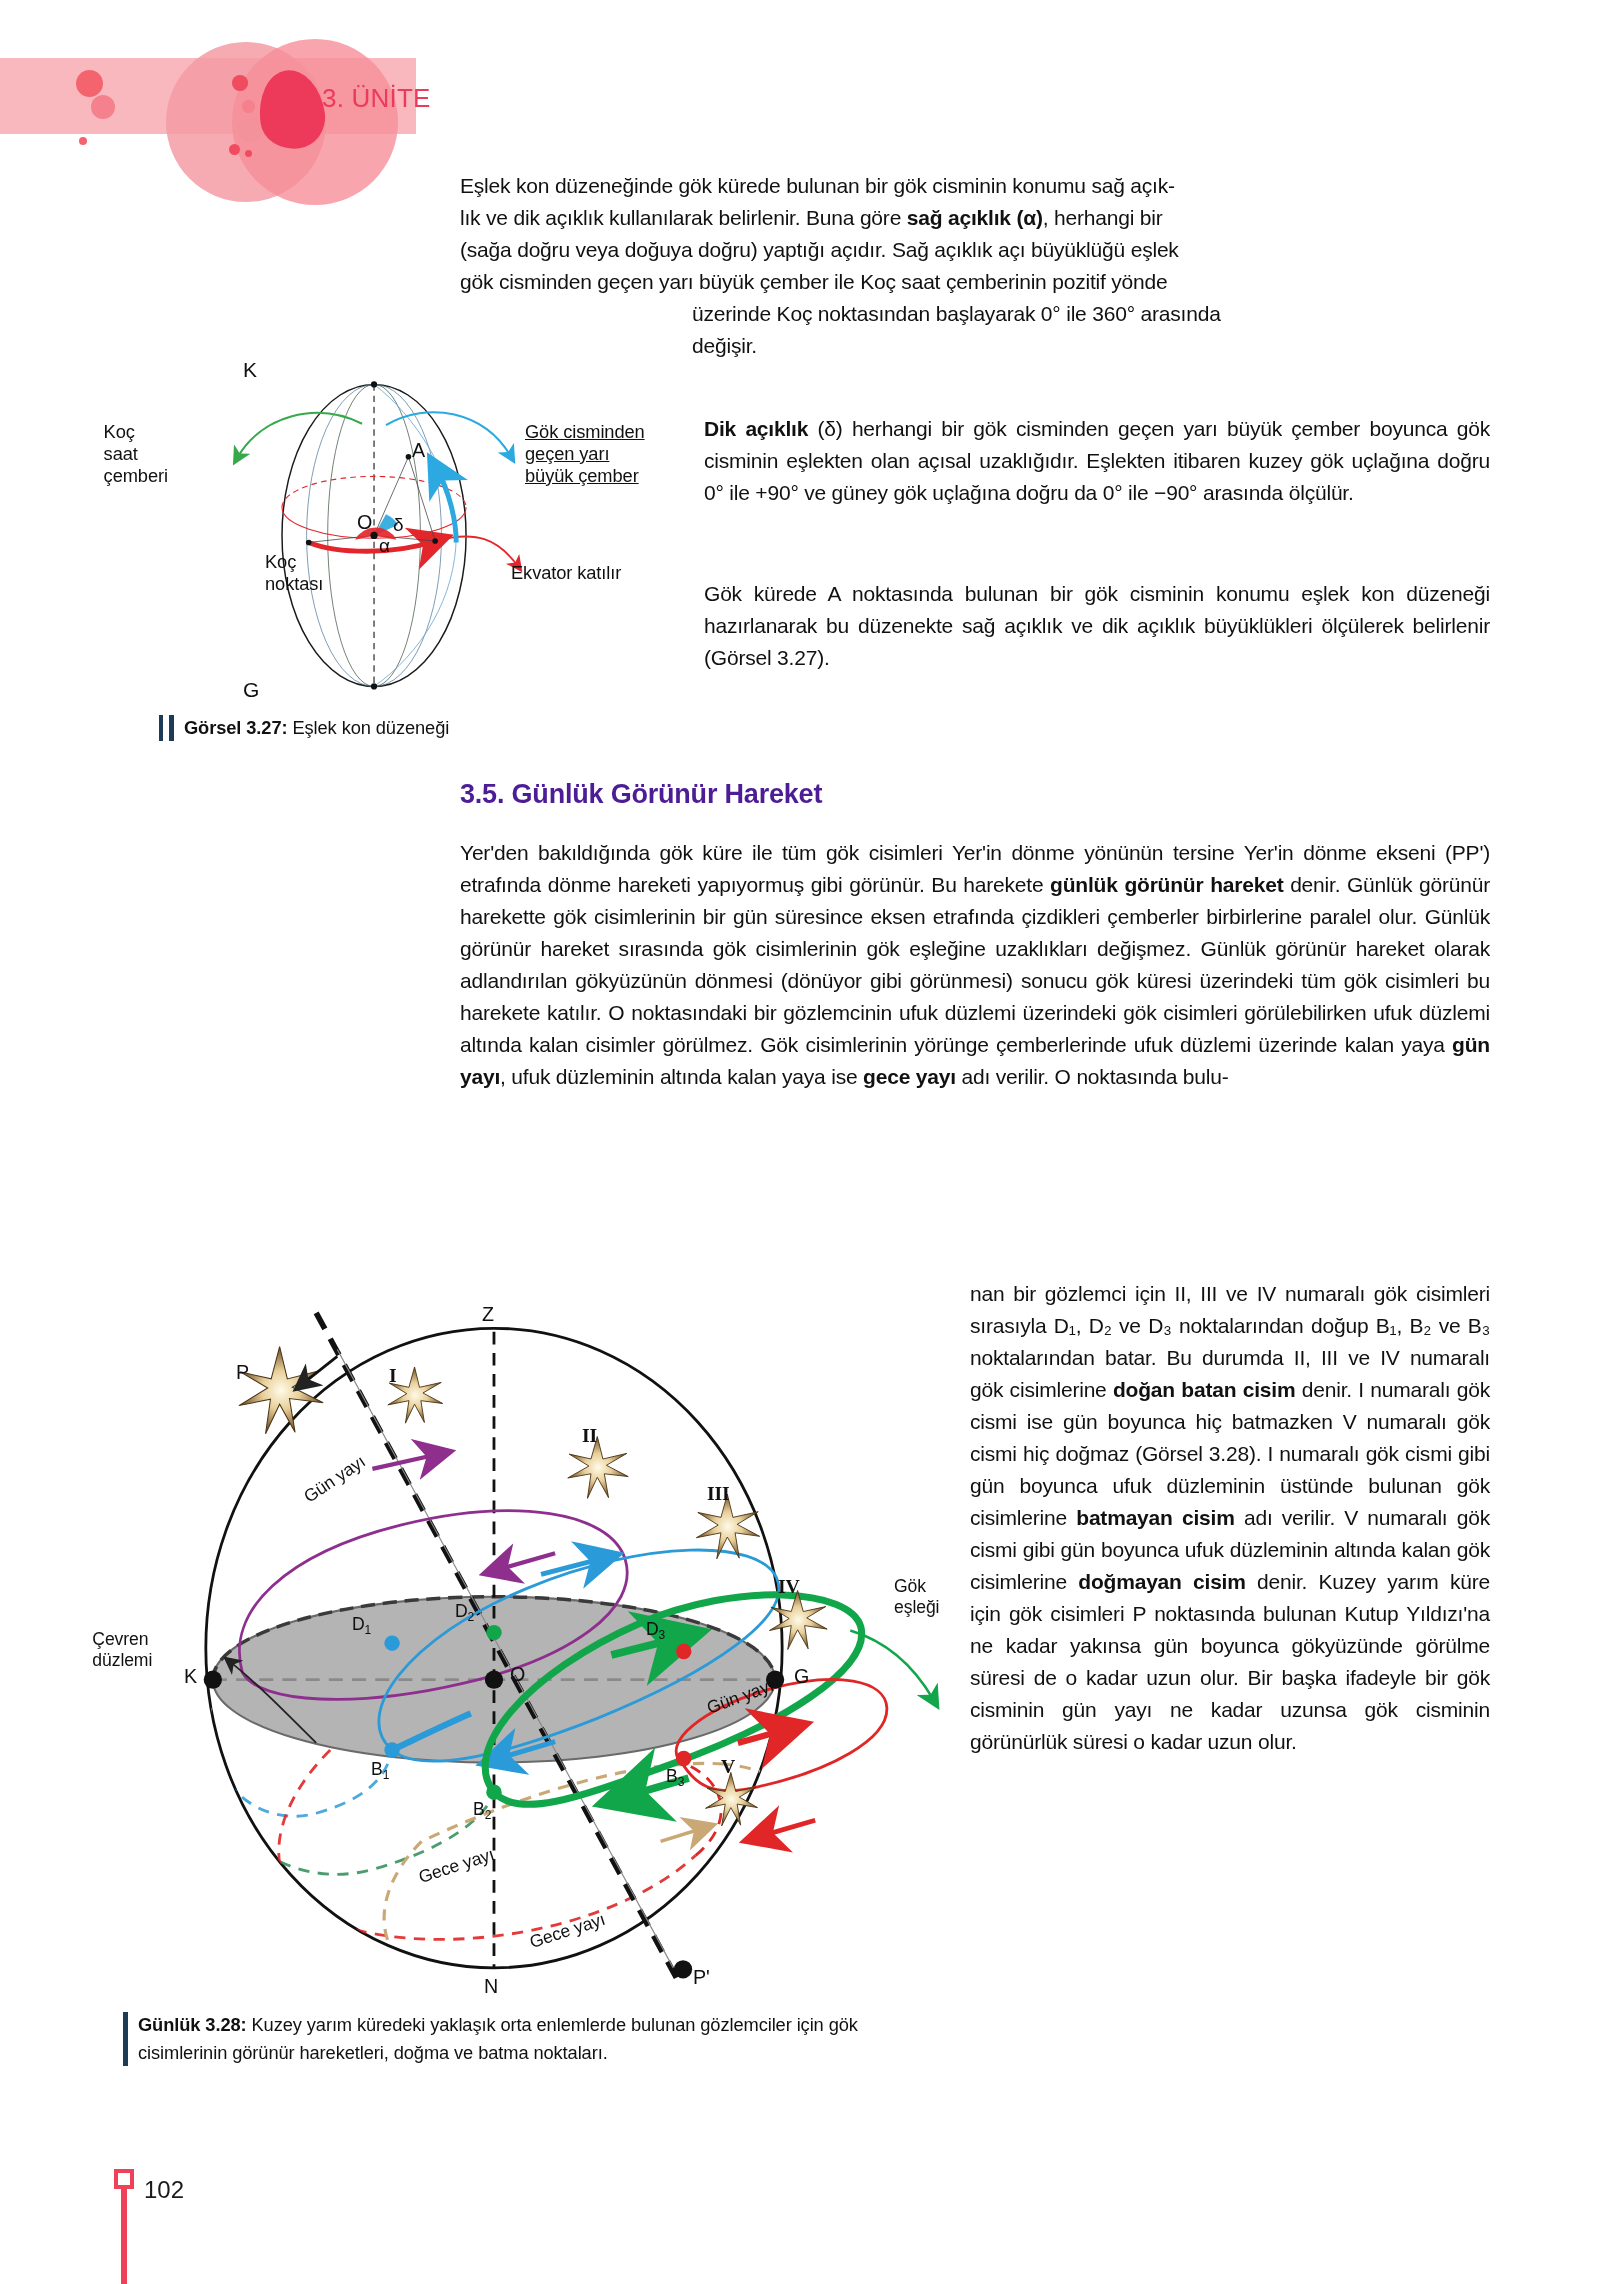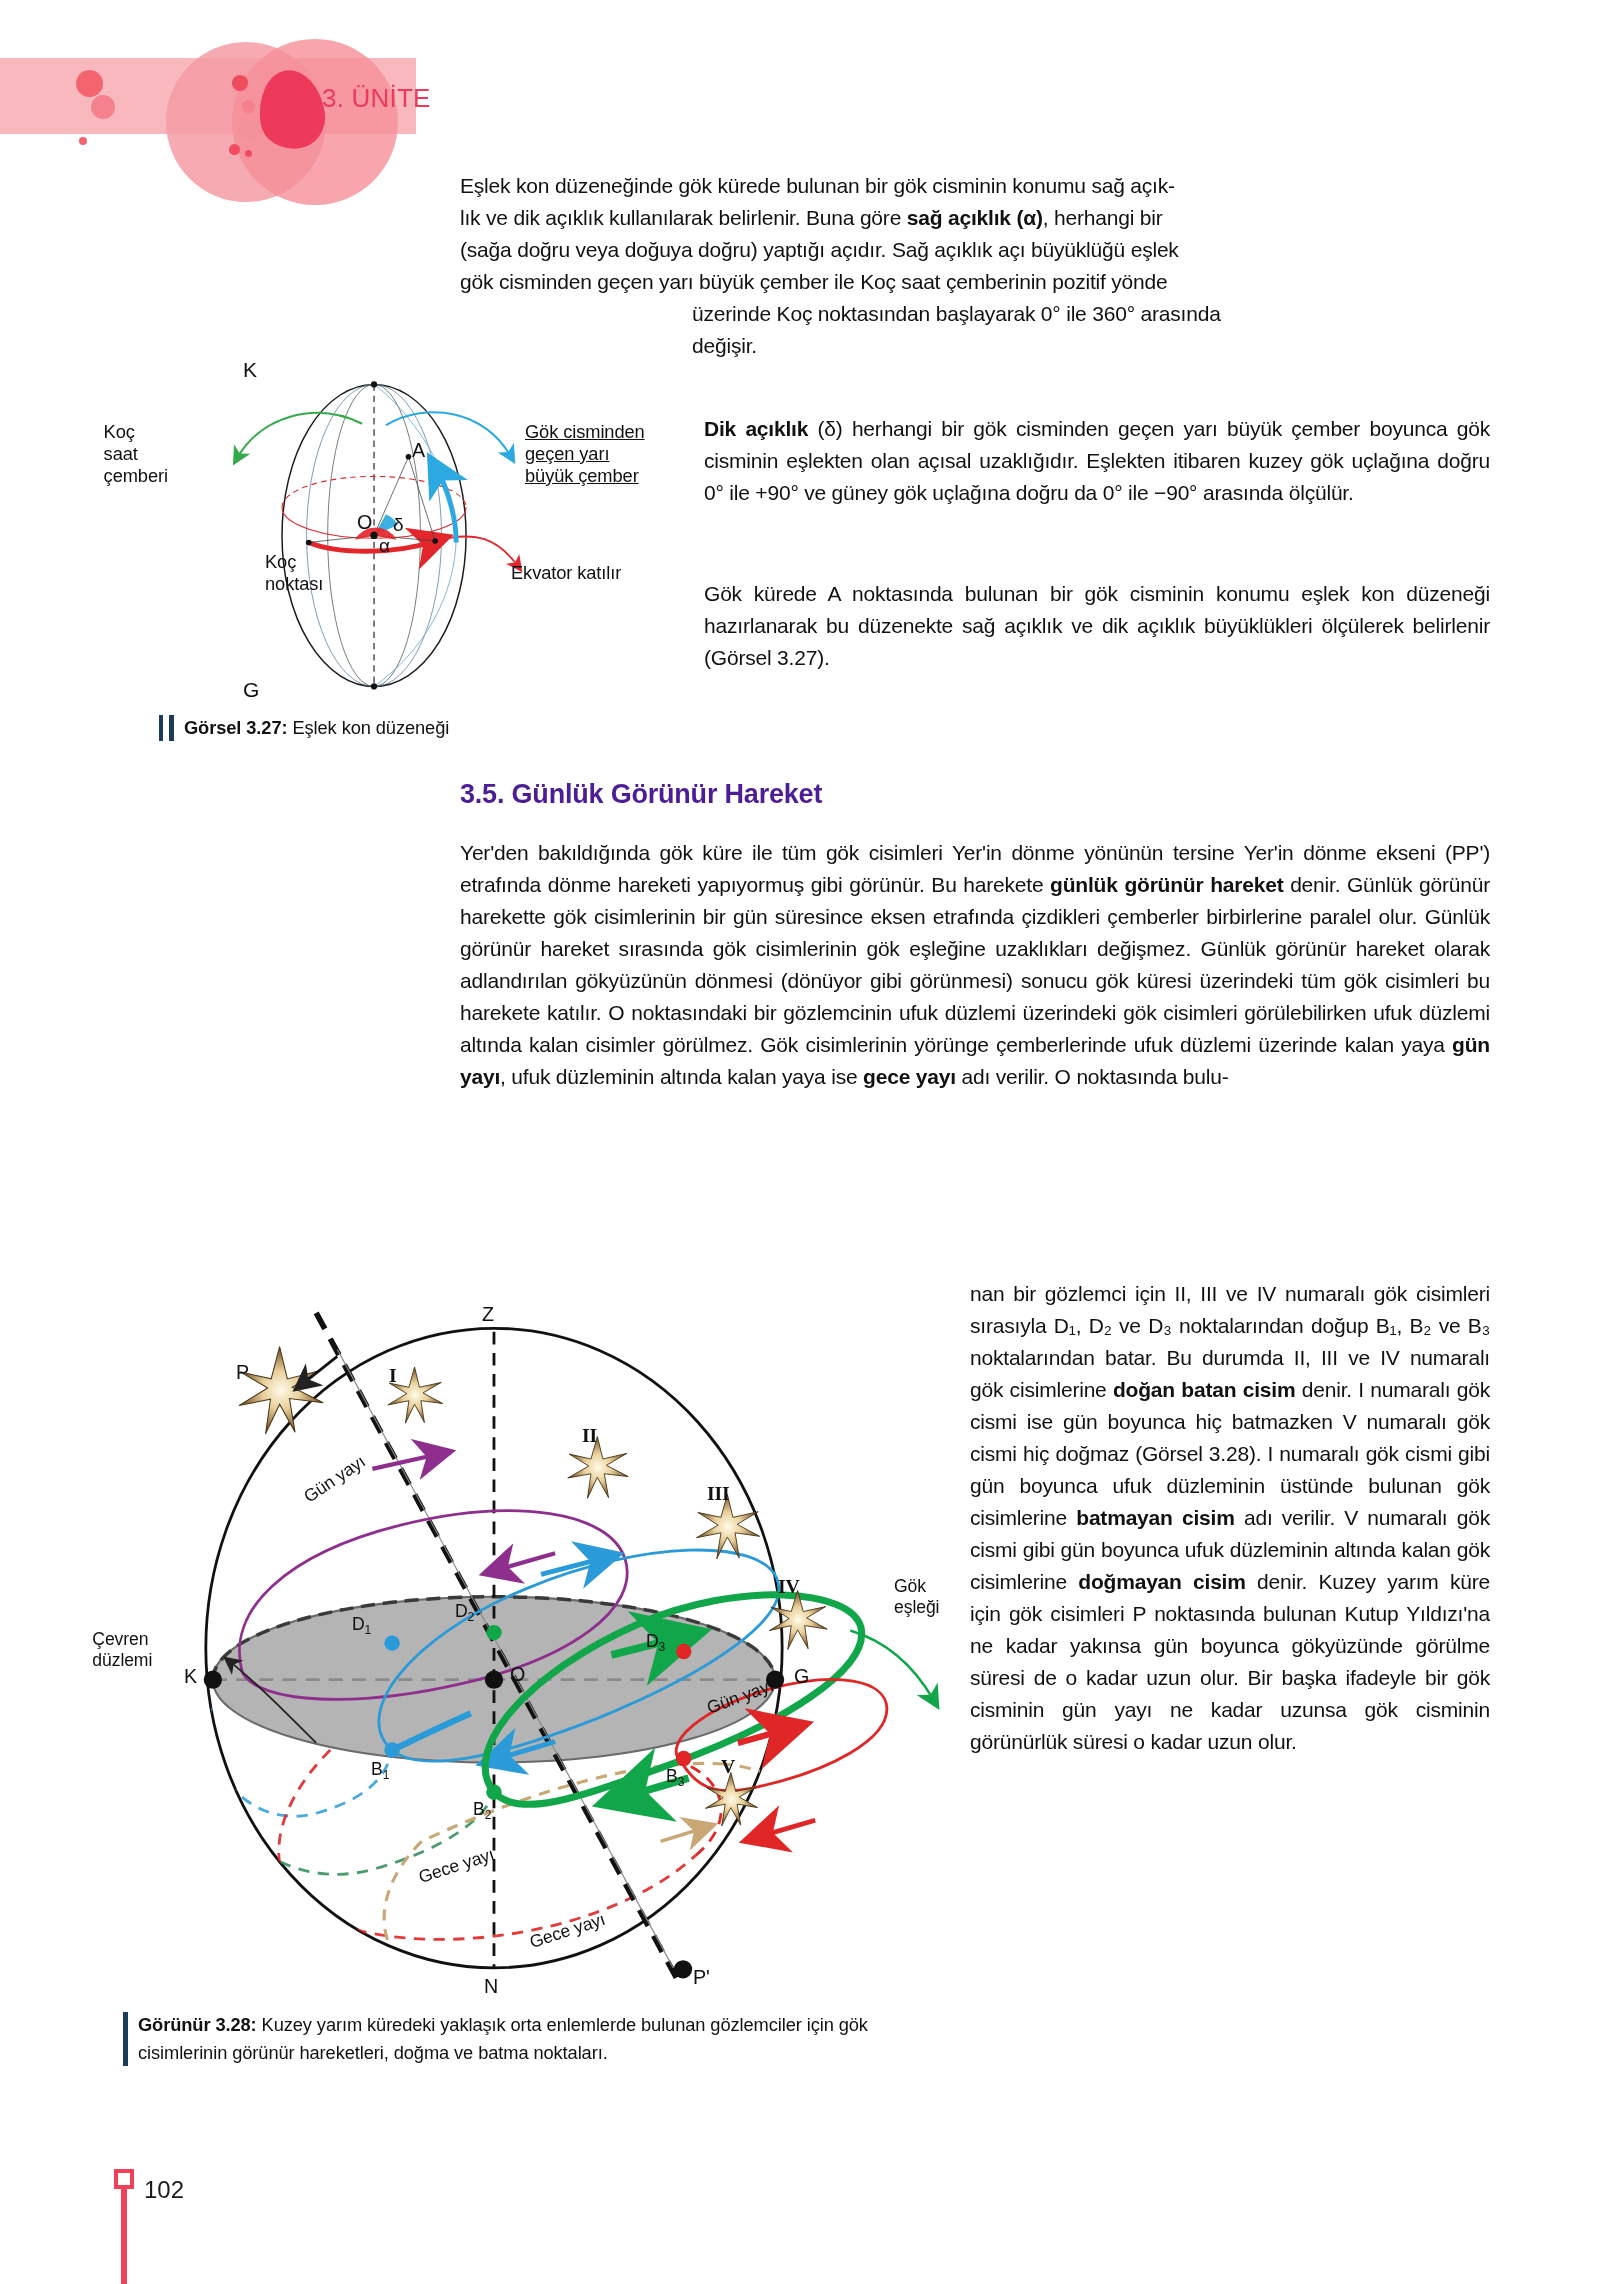--- a/index.html
+++ b/index.html
@@ -384,21 +384,21 @@
     <div class="g-lbl" style="left:405px;top:406px;font-size:19.7px;">O</div>
 
     <div class="g-lbl serif" style="left:284px;top:107px;">I</div>
     <div class="g-lbl serif" style="left:477px;top:167px;">II</div>
     <div class="g-lbl serif" style="left:602px;top:225px;">III</div>
     <div class="g-lbl serif" style="left:673px;top:318px;">IV</div>
     <div class="g-lbl serif" style="left:616px;top:498px;">V</div>
 
     <div class="g-lbl" style="left:247px;top:356px;"><span>D</span><span class="sub">1</span></div>
     <div class="g-lbl" style="left:350px;top:343px;"><span>D</span><span class="sub">2</span></div>
-    <div class="g-lbl" style="left:541px;top:373px;"><span>D</span><span class="sub">3</span></div>
+    <div class="g-lbl" style="left:541px;top:361px;"><span>D</span><span class="sub">3</span></div>
 
     <div class="g-lbl" style="left:266px;top:501px;"><span>B</span><span class="sub">1</span></div>
     <div class="g-lbl" style="left:368px;top:541px;"><span>B</span><span class="sub">2</span></div>
     <div class="g-lbl" style="left:561px;top:508px;"><span>B</span><span class="sub">3</span></div>
 
     <div class="g-lbl" style="left:-12.7px;top:371px;">
       <div>Çevren</div>
       <div>düzlemi</div>
     </div>
 
@@ -408,21 +408,21 @@
     </div>
 
     <div class="g-lbl rot" style="left:195px;top:232px;transform:rotate(-34deg);transform-origin:left top;">Gün yayı</div>
     <div class="g-lbl rot" style="left:599px;top:441px;transform:rotate(-20deg);transform-origin:left top;">Gün yayı</div>
     <div class="g-lbl rot" style="left:311px;top:610px;transform:rotate(-18deg);transform-origin:left top;">Gece yayı</div>
     <div class="g-lbl rot" style="left:422px;top:675px;transform:rotate(-18deg);transform-origin:left top;">Gece yayı</div>
   </div>
 
   <div class="caption" id="cap328">
     <span class="bar"></span>
-    <b>Görünür 3.28:</b><span> Kuzey yarım küredeki yaklaşık orta enlemlerde bulunan gözlemciler için gök cisimlerinin görünür hareketleri, doğma ve batma noktaları.</span>
+    <b>Günlük 3.28:</b><span> Kuzey yarım küredeki yaklaşık orta enlemlerde bulunan gözlemciler için gök cisimlerinin görünür hareketleri, doğma ve batma noktaları.</span>
   </div>
 
   <div class="pg-stem"></div>
   <div class="pg-mark"></div>
   <div class="pgnum">102</div>
 
 </div>
 
 
 </body></html>

